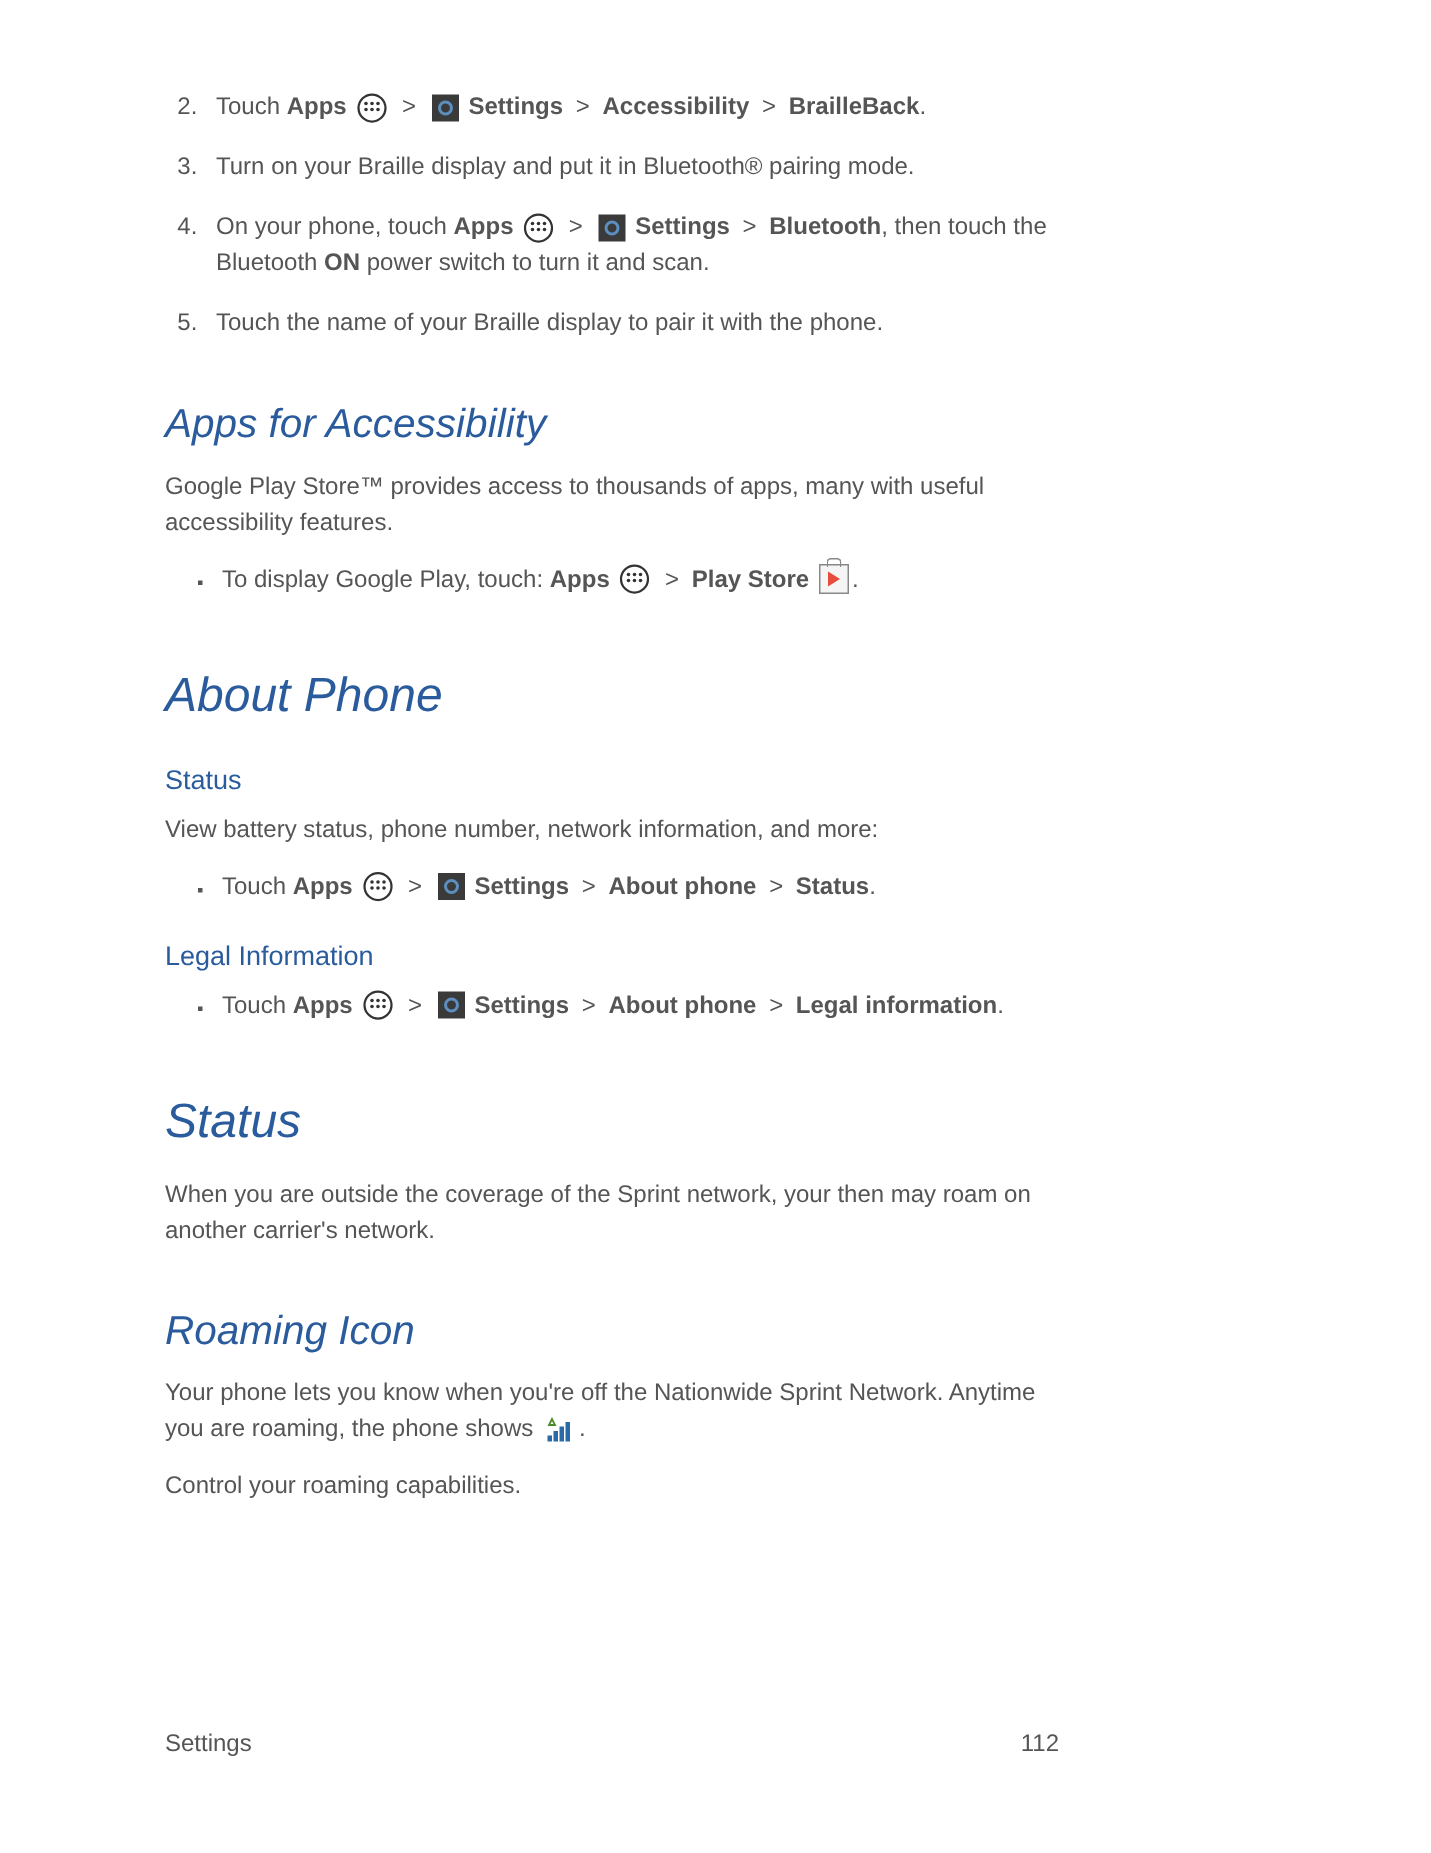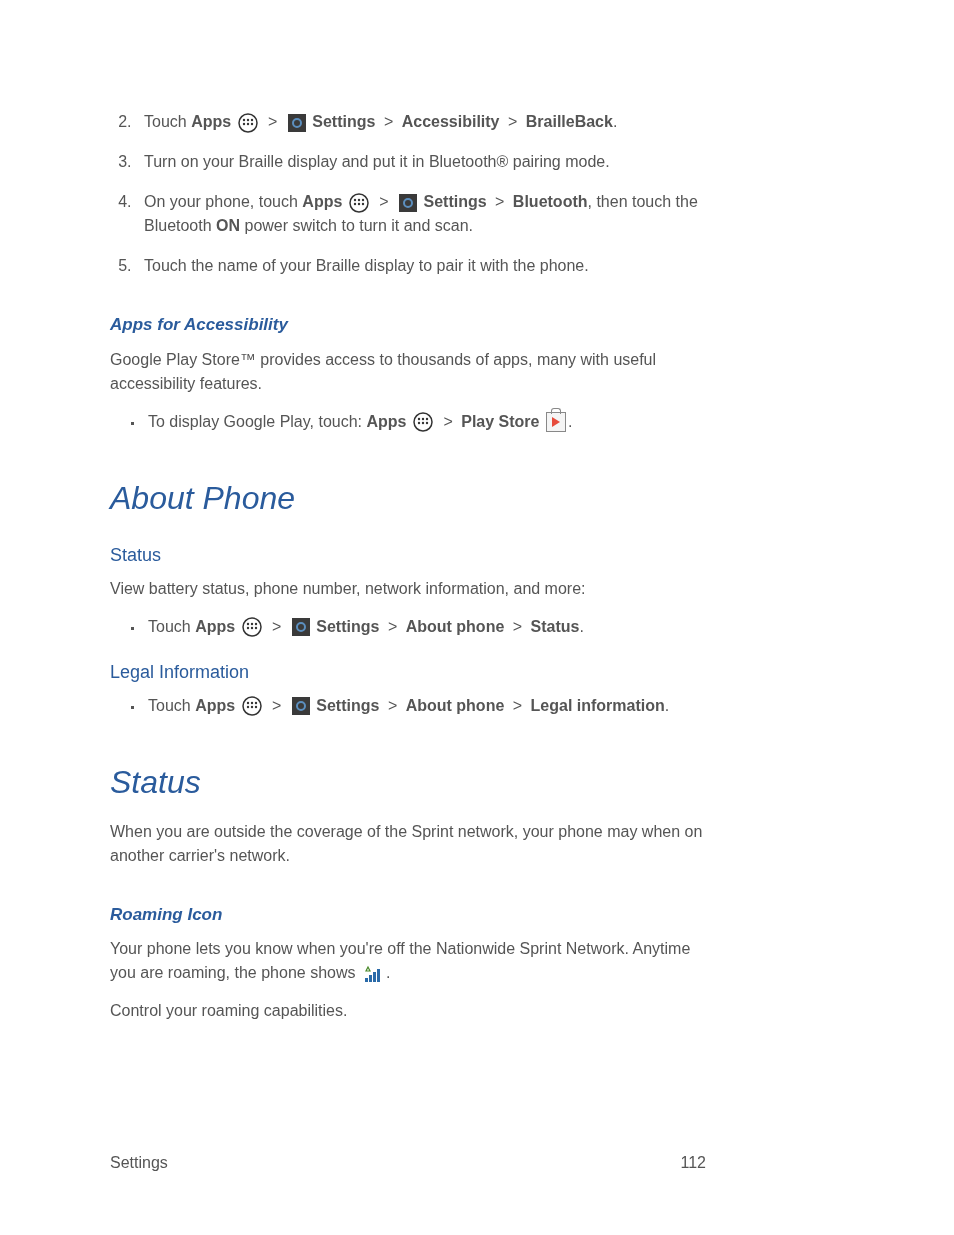--- a/index.html
+++ b/index.html
@@ -8,21 +8,21 @@
     padding: 0;
     background: #fff;
     color: #555;
     font-size: 16px;
     line-height: 1.5;
   }
   .page {
     width: 816px;
     height: 1235px;
     box-sizing: border-box;
-    padding: 110px 110px 60px 110px;
+    padding: 60px 110px 60px 110px;
     position: relative;
   }
   ol.steps {
     margin: 0;
     padding-left: 26px;
   }
   ol.steps > li {
     margin-bottom: 16px;
     padding-left: 8px;
   }
@@ -42,23 +42,23 @@
     font-family: Arial, Helvetica, sans-serif;
     font-style: italic;
     font-weight: normal;
     color: #2a5b9c;
     font-size: 32px;
     margin: 40px 0 14px 0;
   }
   h2 {
     font-family: Arial, Helvetica, sans-serif;
     font-style: italic;
-    font-weight: bold;
+    font-weight: normal;
     color: #2a5b9c;
-    font-size: 17px;
+    font-size: 27px;
     margin: 34px 0 10px 0;
   }
   h3 {
     font-family: Arial, Helvetica, sans-serif;
     font-weight: normal;
     color: #2a5b9c;
     font-size: 18px;
     margin: 20px 0 8px 0;
   }
   b { color: #555; font-weight: bold; }
@@ -243,21 +243,21 @@
       <span class="icon-settings"></span>
       <b>Settings</b>
       <span class="gt">&gt;</span>
       <b>About phone</b>
       <span class="gt">&gt;</span>
       <b>Legal information</b><span>.</span>
     </li>
   </ul>
 
   <h1>Status</h1>
-  <p class="body">When you are outside the coverage of the Sprint network, your phone may when on another carrier's network.</p>
+  <p class="body">When you are outside the coverage of the Sprint network, your then may roam on another carrier's network.</p>
 
   <h2>Roaming Icon</h2>
   <p class="body">
     <span>Your phone lets you know when you're off the Nationwide Sprint Network. Anytime you are roaming, the phone shows </span><span class="icon-roam"><svg viewBox="0 0 22 22">
           <polygon points="6,5 4,9 8,9" fill="none" stroke="#4a8a2a" stroke-width="1.2"></polygon>
           <rect x="3" y="16" width="3" height="4" fill="#2a6aa8"></rect>
           <rect x="7" y="13" width="3" height="7" fill="#2a6aa8"></rect>
           <rect x="11" y="10" width="3" height="10" fill="#2a6aa8"></rect>
           <rect x="15" y="7" width="3" height="13" fill="#2a6aa8"></rect>
         </svg></span><span>.</span>

